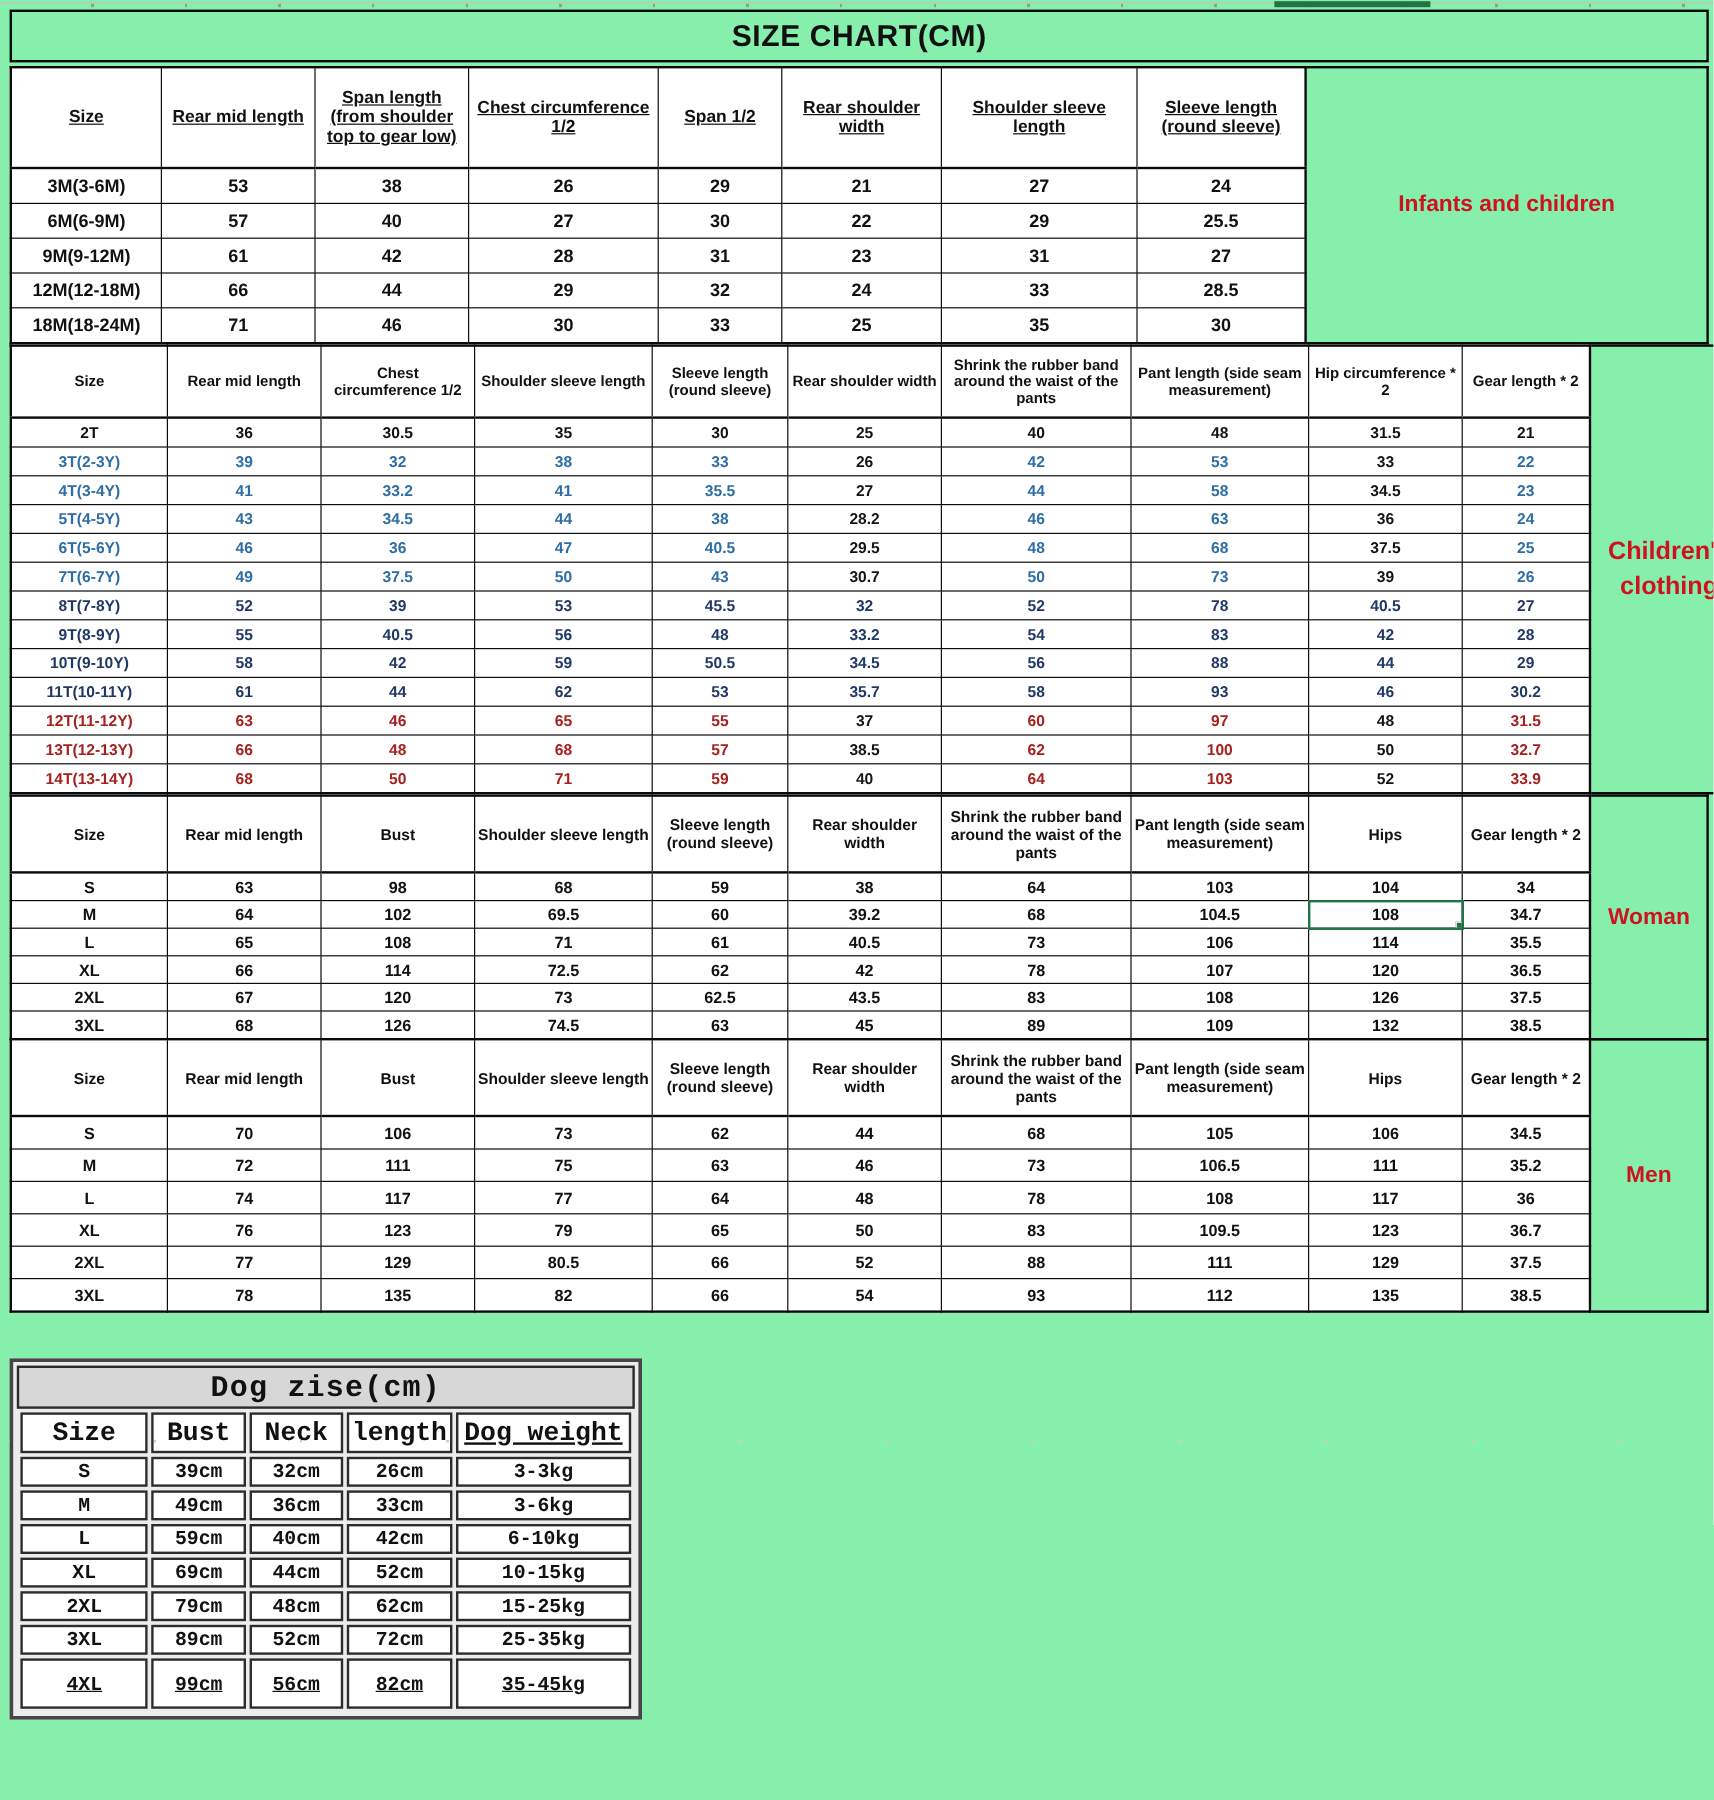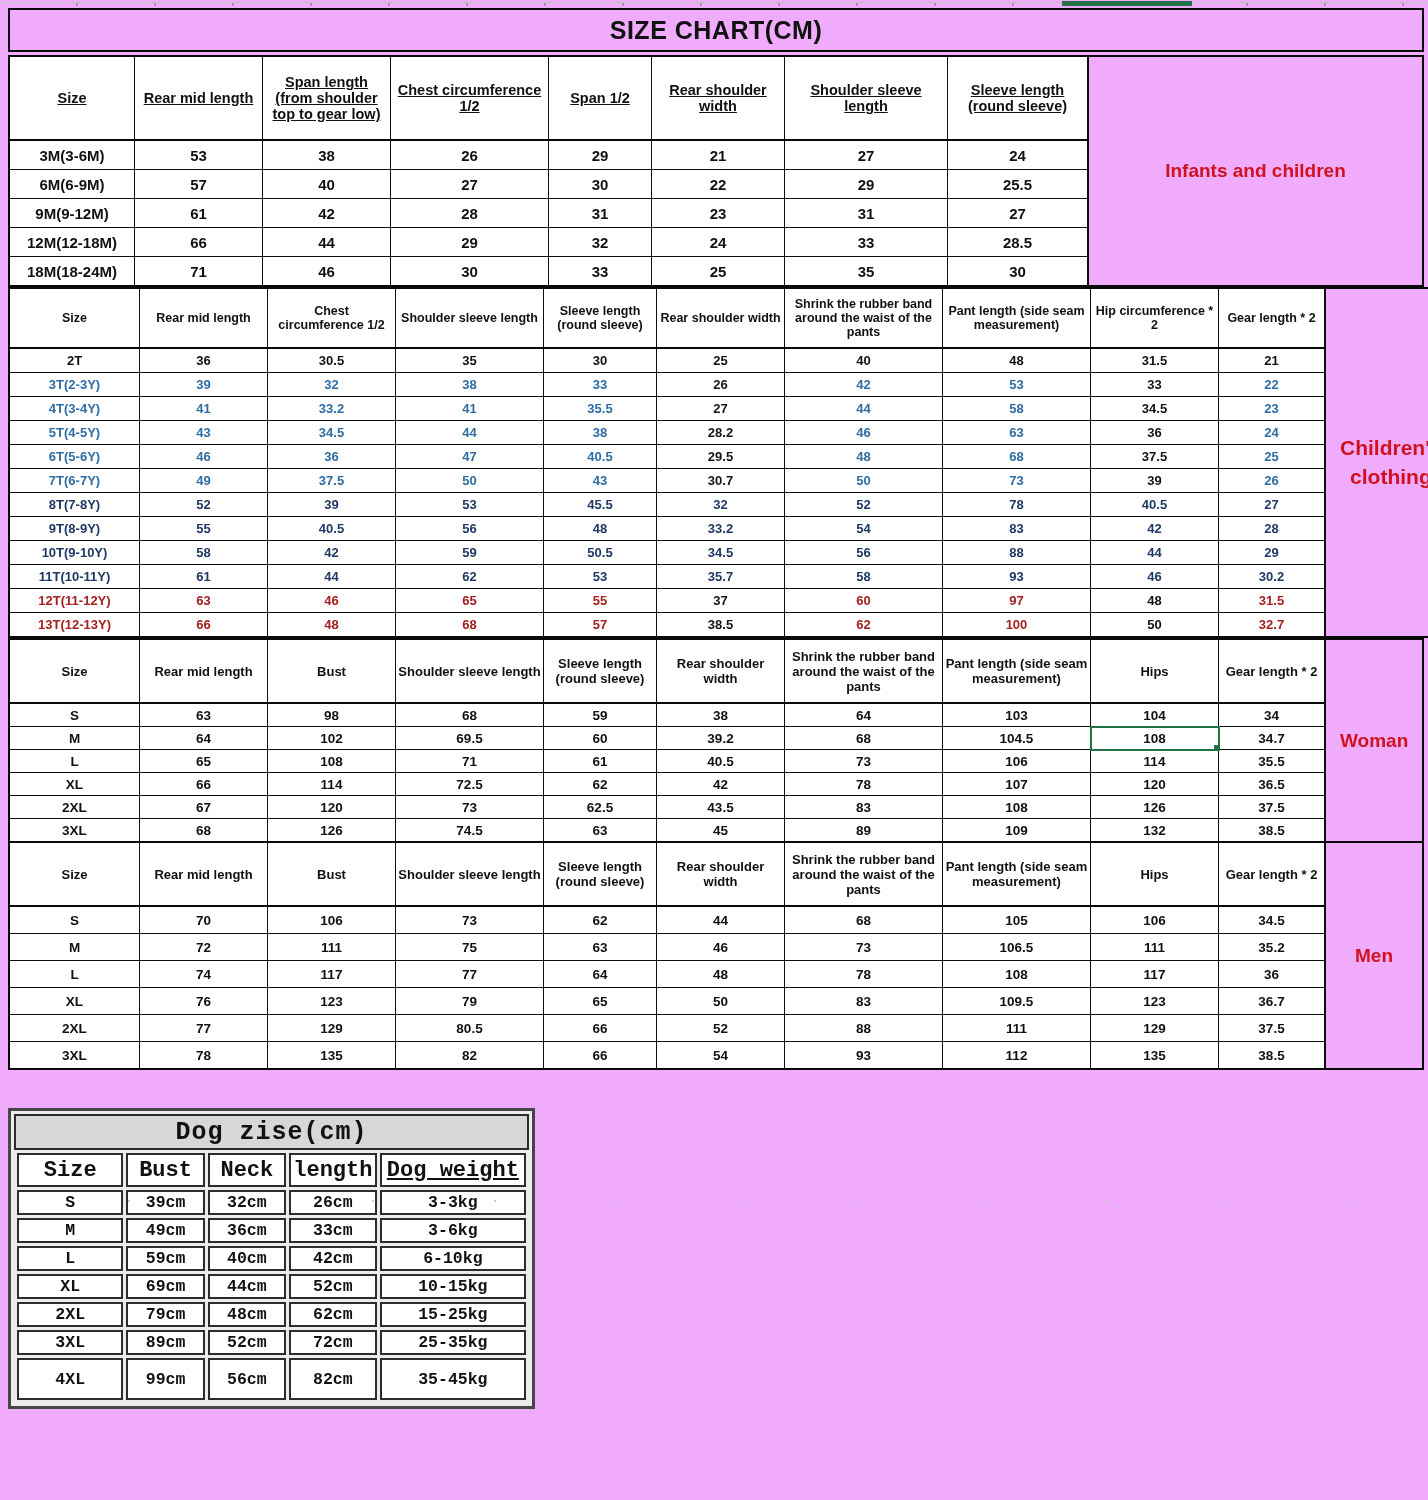--- a/index.html
+++ b/index.html
@@ -1,17 +1,17 @@
 <!DOCTYPE html>
 <html style="--label-red: #d0111f; --row-blue: #2e6da4; --row-navy: #1f3864; --row-red: #a5201e; --selection-green: #217346;"><head>
 <meta charset="utf-8">
 <style>
   html,body{margin:0;padding:0;background:#ffffff;}
   #page{
-    position:relative; width:1428px; height:1500px; background:#f0abfc;
+    position:relative; width:1428px; height:1500px; background:#86efac;
     font-family:"Liberation Sans", sans-serif; color:#111; overflow:hidden;
     box-sizing:border-box; padding:8px 3px 0 8px;
   }
   
   .top-gridline{position:absolute; top:2px; left:0; width:1428px; height:3px;
     background:repeating-linear-gradient(90deg, transparent 0 76px, #9a9a9a 76px 78px);
     border-top:1px solid #c2c2c2;}
   .selection-gridline{position:absolute; top:1px; left:1062px; width:130px; height:5px; background:var(--selection-green,#217346);}
   .mid-gridline{position:absolute; top:1200px; left:8px; width:1410px; height:2px;
     background:repeating-linear-gradient(90deg, transparent 0 120px, #cccccc 120px 122px);}
@@ -90,21 +90,21 @@
     display:flex; align-items:center; justify-content:center;
     font-size:25px; font-weight:bold; letter-spacing:1px;
   }
   table.t-dog{width:100%; border-collapse:separate; border-spacing:3px; table-layout:fixed; margin-top:0;}
   table.t-dog th, table.t-dog td{
     border:2px solid #2c2c2c; background:#fff; text-align:center; vertical-align:middle;
     font-weight:bold; font-family:"Liberation Mono", monospace; overflow:hidden;
   }
   table.t-dog thead th{height:28px; font-size:22px;}
   table.t-dog tbody td{height:19px; font-size:16.5px;}
-  table.t-dog tbody tr:last-child td{height:36px;}
+  table.t-dog tbody tr:last-child td{height:36px;text-decoration:underline;}
   .t-dog th:nth-child(1){width:21.5%;} .t-dog th:nth-child(2){width:15.5%;}
   .t-dog th:nth-child(3){width:15.5%;} .t-dog th:nth-child(4){width:17.5%;}
   .t-dog th:nth-child(5){width:30%;text-decoration:underline;}
 </style>
 </head>
 <body>
 
 <div id="page">
 
   <div class="top-gridline"></div>
@@ -337,20 +337,32 @@
             <td>66</td>
             <td>48</td>
             <td>68</td>
             <td>57</td>
             <td>38.5</td>
             <td>62</td>
             <td>100</td>
             <td>50</td>
             <td>32.7</td>
           </tr>
+          <tr class="tone-red">
+            <td>14T(13-14Y)</td>
+            <td>68</td>
+            <td>50</td>
+            <td>71</td>
+            <td>59</td>
+            <td>40</td>
+            <td>64</td>
+            <td>103</td>
+            <td>52</td>
+            <td>33.9</td>
+          </tr>
         </tbody>
       </table>
     <div class="side-label small">Children's clothing</div>
   </div>
 
   <div class="band gap7">
     <table class="t t2 t-woman">
         <thead>
           <tr>
             <th>Size</th>

